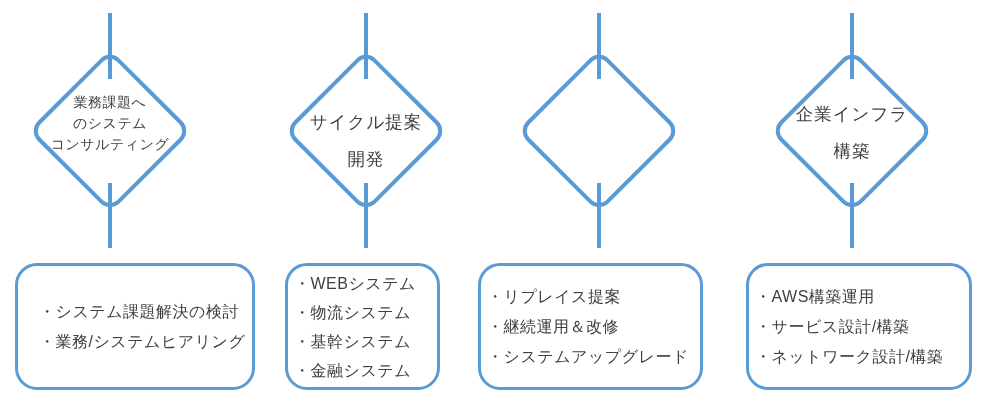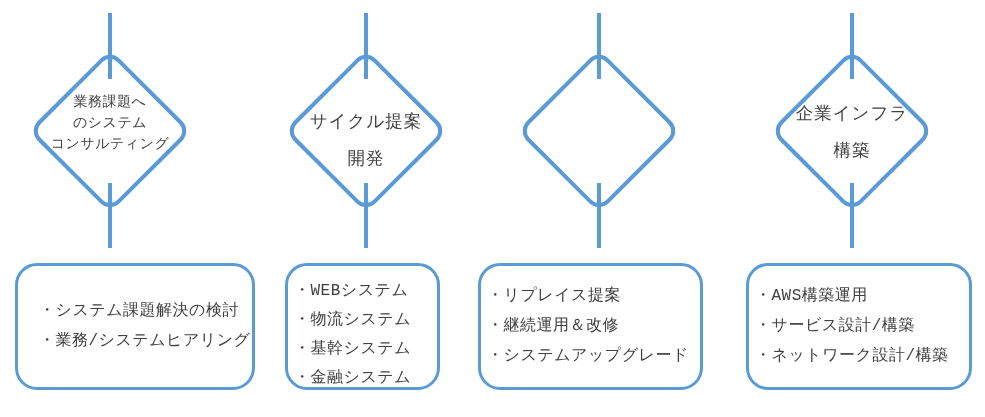--- a/index.html
+++ b/index.html
@@ -6,21 +6,21 @@
     --accent:#5b9bd5;
     --text:#404040;
     --bg:#ffffff;
   }
   html,body{margin:0;padding:0;background:#fff;}
   .canvas{
     position:relative;
     width:985px;
     height:417px;
     background:var(--bg);
-    font-family:Liberation Mono, monospace;
+    font-family:Liberation Sans, sans-serif;
     color:var(--text);
     overflow:hidden;
   }
   .vline{
     position:absolute;
     width:4px;
     background:var(--accent);
   }
   .vline-top{top:13px;height:66px;}
   .vline-bottom{top:183px;height:65px;}
@@ -56,21 +56,21 @@
     box-sizing:border-box;
     border:3px solid var(--accent);
     border-radius:22px;
     background:transparent;
     display:flex;
     flex-direction:column;
     justify-content:center;
     gap:13px;
     padding-left:6px;
   }
-  .detail-box.tight{gap:12px;justify-content:flex-end;}
+  .detail-box.tight{gap:12px;}
   .bullet-item{
     font-size:16px;
     line-height:17px;
     white-space:nowrap;
     letter-spacing:0.5px;
   }
 </style>
 </head>
 <body>
 

